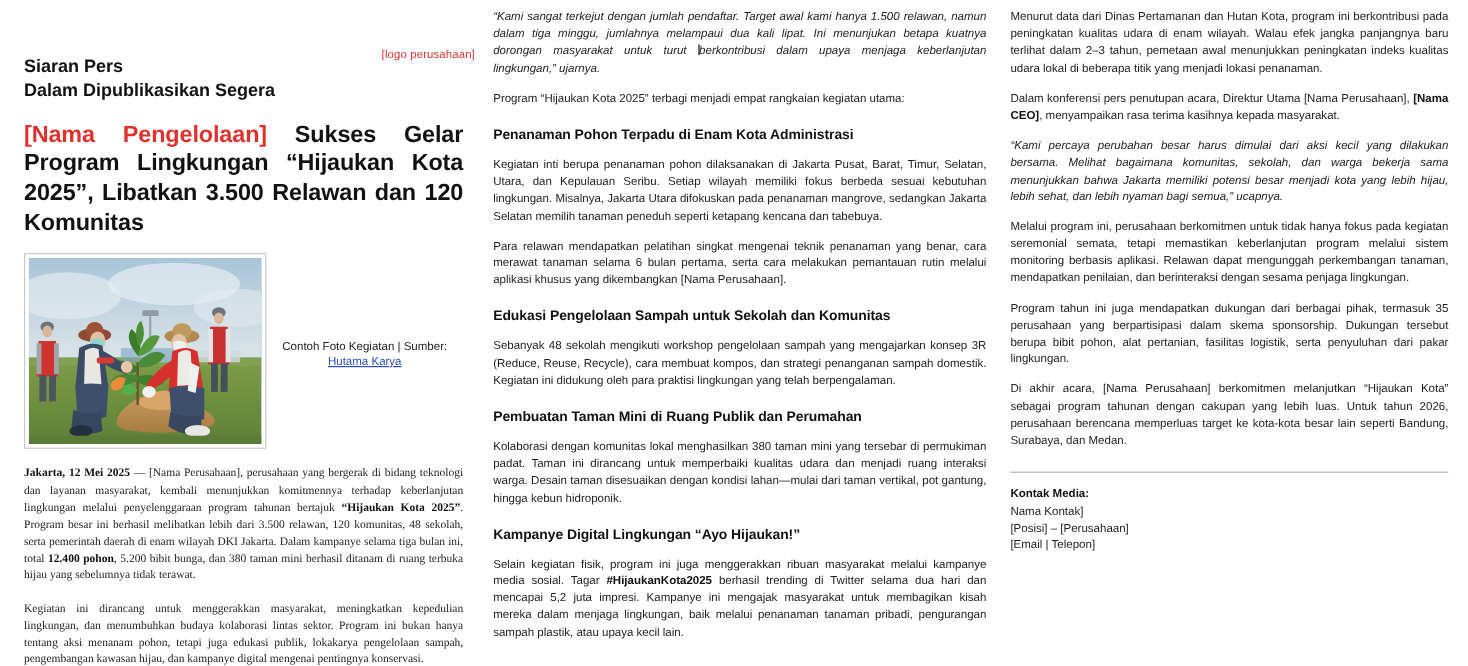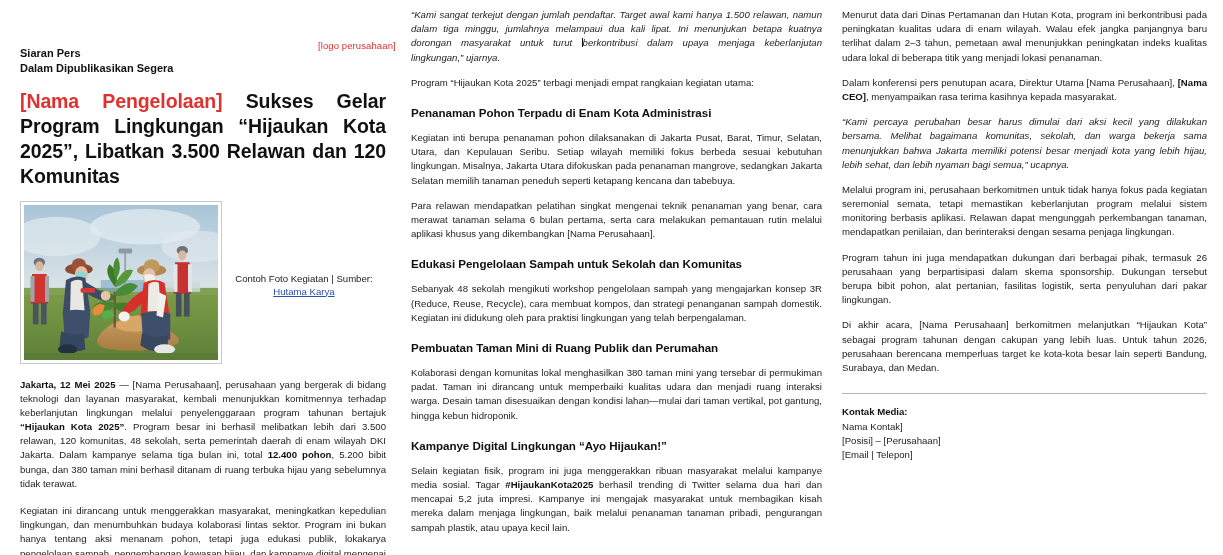--- a/index.html
+++ b/index.html
@@ -50,21 +50,21 @@
     left: 318px;
     color: #e0312f;
     font-size: 9.5px;
     font-weight: 400;
     letter-spacing: 0.1px;
     white-space: nowrap;
     margin-top: 40px;
   }
   .kicker {
     margin-top: 38px;
-    font-size: 11px;
+    font-size: 15px;
     font-weight: 700;
     line-height: 1.35;
     color: #111;
   }
   .kicker div { white-space: nowrap; }
 
   h1.headline {
     margin: 13px 0 0 0;
     font-size: 19.5px;
     line-height: 1.28;
@@ -115,21 +115,21 @@
 
   
   p.body {
     margin: 11px 0 0 0;
     font-size: 9.6px;
     line-height: 1.48;
     text-align: justify;
     text-justify: inter-word;
     color: #1d1d1d;
   }
-  .col-1 p.body { margin-top: 13px; }
+  .col-1 p.body { margin-top: 13px; font-family: Liberation Serif, serif; }
   p.body.first { margin-top: 14px; }
   p.body b, p.body strong { font-weight: 700; color: #111; }
   p.body.italic { font-style: italic; }
 
   h2.section {
     margin: 15px 0 0 0;
     font-size: 11.6px;
     font-weight: 700;
     line-height: 1.3;
     color: #111;
@@ -312,21 +312,21 @@
     <p class="body first" style="margin-top:2px">Menurut data dari Dinas Pertamanan dan Hutan Kota, program ini berkontribusi pada peningkatan kualitas udara di enam wilayah. Walau efek jangka panjangnya baru terlihat dalam 2–3 tahun, pemetaan awal menunjukkan peningkatan indeks kualitas udara lokal di beberapa titik yang menjadi lokasi penanaman.</p>
 
     <p class="body">
       <span>Dalam konferensi pers penutupan acara, Direktur Utama [Nama Perusahaan], </span><b>[Nama CEO]</b><span>, menyampaikan rasa terima kasihnya kepada masyarakat.</span>
     </p>
 
     <p class="body italic">“Kami percaya perubahan besar harus dimulai dari aksi kecil yang dilakukan bersama. Melihat bagaimana komunitas, sekolah, dan warga bekerja sama menunjukkan bahwa Jakarta memiliki potensi besar menjadi kota yang lebih hijau, lebih sehat, dan lebih nyaman bagi semua,” ucapnya.</p>
 
     <p class="body">Melalui program ini, perusahaan berkomitmen untuk tidak hanya fokus pada kegiatan seremonial semata, tetapi memastikan keberlanjutan program melalui sistem monitoring berbasis aplikasi. Relawan dapat mengunggah perkembangan tanaman, mendapatkan penilaian, dan berinteraksi dengan sesama penjaga lingkungan.</p>
 
-    <p class="body">Program tahun ini juga mendapatkan dukungan dari berbagai pihak, termasuk 26 perusahaan yang berpartisipasi dalam skema sponsorship. Dukungan tersebut berupa bibit pohon, alat pertanian, fasilitas logistik, serta penyuluhan dari pakar lingkungan.</p>
+    <p class="body">Program tahun ini juga mendapatkan dukungan dari berbagai pihak, termasuk 35 perusahaan yang berpartisipasi dalam skema sponsorship. Dukungan tersebut berupa bibit pohon, alat pertanian, fasilitas logistik, serta penyuluhan dari pakar lingkungan.</p>
 
     <p class="body">Di akhir acara, [Nama Perusahaan] berkomitmen melanjutkan “Hijaukan Kota” sebagai program tahunan dengan cakupan yang lebih luas. Untuk tahun 2026, perusahaan berencana memperluas target ke kota-kota besar lain seperti Bandung, Surabaya, dan Medan.</p>
 
     <hr class="divider">
 
     <div class="contact">
       <div class="label">Kontak Media:</div>
       <div>Nama Kontak]</div>
       <div>[Posisi] – [Perusahaan]</div>
       <div>[Email | Telepon]</div>

